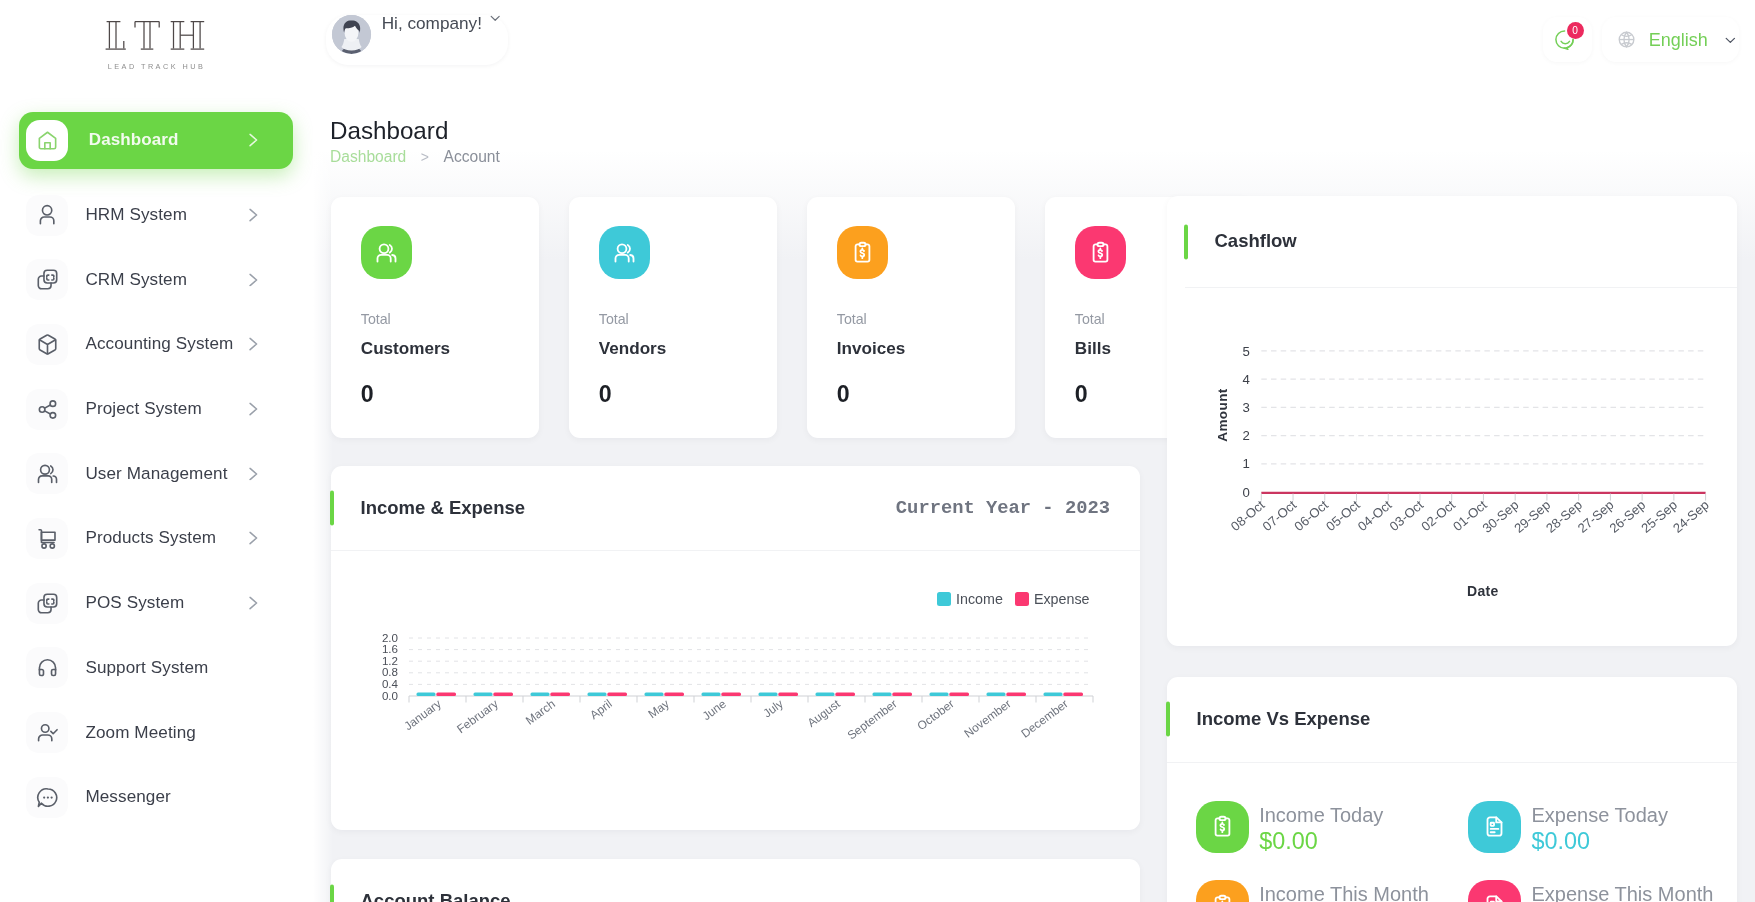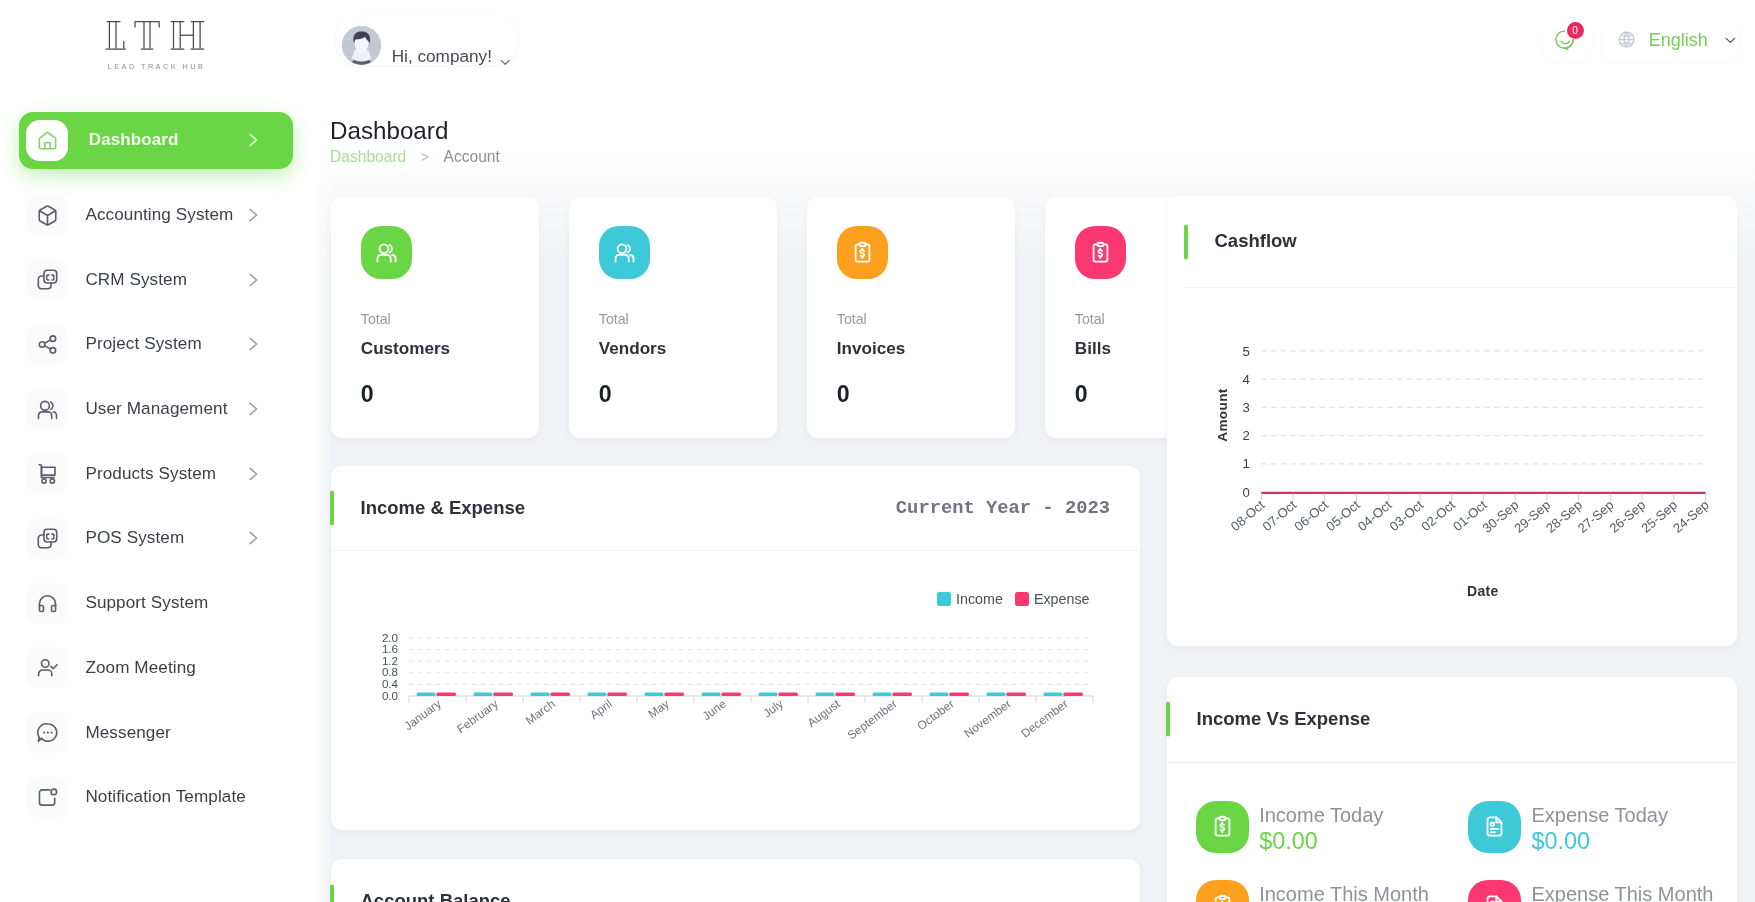--- a/index.html
+++ b/index.html
@@ -19,21 +19,21 @@
 .nav-icon{width:42px;height:41px;border-radius:13px;background:#fbfbfc;display:flex;align-items:center;justify-content:center;flex:0 0 42px;margin-left:7px;}
 .nav-item.active .nav-icon{background:#fff;border-radius:14px;}
 .nav-icon svg{width:23px;height:23px;display:block;}
 .nav-label{margin-left:17.4px;font-size:17.1px;color:#3b3f4a;letter-spacing:.1px;font-weight:400;white-space:nowrap;}
 .nav-item.active .nav-label{color:#f2fbee;font-weight:700;font-size:17px;margin-left:20.8px;}
 .nav-chev{position:absolute;right:35px;top:50%;transform:translateY(-50%);width:9px;height:13.5px;}
 .nav-item.active .nav-chev{right:35.5px;}
 
 
 .header{position:absolute;left:313px;top:0;width:1442px;height:86px;}
-.user-pill{position:absolute;left:23px;top:14.7px;height:50.4px;width:182px;display:flex;align-items:flex-end;background:#fff;border-radius:22px;padding:0 0 0 6px;box-shadow:0 1px 4px rgba(16,24,40,.05);}
+.user-pill{position:absolute;left:13px;top:14.7px;height:50.4px;width:182px;display:flex;align-items:flex-start;background:#fff;border-radius:22px;padding:0 0 0 6px;box-shadow:0 1px 4px rgba(16,24,40,.05);}
 .avatar{width:39px;height:39px;border-radius:50%;overflow:hidden;flex:0 0 39px;background:#c7cbd6;}
 .user-greet{margin-left:10.7px;font-size:17.2px;color:#464b55;white-space:nowrap;line-height:1;}
 .user-caret{margin-left:8.5px;width:10.4px;height:6.2px;}
 .hdr-right{position:absolute;left:1229.8px;top:17.2px;display:flex;align-items:center;gap:9.2px;}
 .msg-btn{position:relative;width:49.7px;height:44.9px;border-radius:14px;background:#fff;display:flex;align-items:center;justify-content:center;box-shadow:0 1px 4px rgba(16,24,40,.035);}
 .msg-badge{position:absolute;top:4.8px;right:8.9px;width:16.8px;height:16.8px;border-radius:9px;background:#ec2a5e;color:#fff;font-size:10.2px;font-weight:400;display:flex;align-items:center;justify-content:center;}
 .lang-btn{width:137px;height:44.9px;border-radius:14px;background:#fff;display:flex;align-items:center;padding:0 0 0 15.3px;gap:12.6px;box-shadow:0 1px 4px rgba(16,24,40,.035);}
 .lang-text{font-size:18px;color:#74cf57;line-height:1;}
 .lang-caret{width:10.7px;height:6px;margin-left:5px;}
 
@@ -126,40 +126,54 @@
           <span class="nav-label">Dashboard</span>
           <span class="nav-chev" style="color: rgb(230, 249, 222);">
             <svg viewBox="0 0 9 13.5" fill="none" stroke="currentColor" stroke-width="1.5" stroke-linecap="round" stroke-linejoin="round">
               <path d="M1.1 1.1 7.6 6.75 1.1 12.4"></path>
             </svg>
           </span>
         </div>
         <div class="nav-item">
           <span class="nav-icon">
             <svg class="" viewBox="0 0 24 24" fill="none" stroke="currentColor" stroke-width="1.7" stroke-linecap="round" stroke-linejoin="round" style="color: rgb(90, 95, 105);">
-              <path d="M20.6 16.3V7.7a1.7 1.7 0 0 0-.87-1.5l-6.9-3.9a1.7 1.7 0 0 0-1.66 0l-6.9 3.9a1.7 1.7 0 0 0-.87 1.5v8.6a1.7 1.7 0 0 0 .87 1.5l6.9 3.9a1.7 1.7 0 0 0 1.66 0l6.9-3.9a1.7 1.7 0 0 0 .87-1.5z"></path>
-              <path d="M3.6 7.1 12 12l8.4-4.9M12 21.7V12"></path>
-            </svg>
-          </span>
-          <span class="nav-label">Accounting System</span>
+              <circle cx="11.6" cy="6.6" r="4.85"></circle>
+              <path d="M4.6 20.6v-3.1a3.9 3.9 0 0 1 3.9-3.9h6.2a3.9 3.9 0 0 1 3.9 3.9v3.1"></path>
+            </svg>
+          </span>
+          <span class="nav-label">HRM System</span>
           <span class="nav-chev" style="color: rgb(154, 160, 170);">
             <svg viewBox="0 0 9 13.5" fill="none" stroke="currentColor" stroke-width="1.5" stroke-linecap="round" stroke-linejoin="round">
               <path d="M1.1 1.1 7.6 6.75 1.1 12.4"></path>
             </svg>
           </span>
         </div>
         <div class="nav-item">
           <span class="nav-icon">
             <svg class="" viewBox="0 0 24 24" fill="none" stroke="currentColor" stroke-width="1.7" stroke-linecap="round" stroke-linejoin="round" style="color: rgb(90, 95, 105);">
               <rect x="8.3" y="2.4" width="13.3" height="13.3" rx="3.4"></rect>
               <path d="M15.7 15.7v2.6a3.4 3.4 0 0 1-3.4 3.4H5.8a3.4 3.4 0 0 1-3.4-3.4v-6.5a3.4 3.4 0 0 1 3.4-3.4h2.5"></path>
               <path d="M13.4 7.4h-1.1a1 1 0 0 0-1 1v1.1M16.5 7.4h1.1a1 1 0 0 1 1 1v1.1M13.4 12.5h-1.1a1 1 0 0 1-1-1v-1.1M16.5 12.5h1.1a1 1 0 0 0 1-1v-1.1"></path>
             </svg>
           </span>
           <span class="nav-label">CRM System</span>
+          <span class="nav-chev" style="color: rgb(154, 160, 170);">
+            <svg viewBox="0 0 9 13.5" fill="none" stroke="currentColor" stroke-width="1.5" stroke-linecap="round" stroke-linejoin="round">
+              <path d="M1.1 1.1 7.6 6.75 1.1 12.4"></path>
+            </svg>
+          </span>
+        </div>
+        <div class="nav-item">
+          <span class="nav-icon">
+            <svg class="" viewBox="0 0 24 24" fill="none" stroke="currentColor" stroke-width="1.7" stroke-linecap="round" stroke-linejoin="round" style="color: rgb(90, 95, 105);">
+              <path d="M20.6 16.3V7.7a1.7 1.7 0 0 0-.87-1.5l-6.9-3.9a1.7 1.7 0 0 0-1.66 0l-6.9 3.9a1.7 1.7 0 0 0-.87 1.5v8.6a1.7 1.7 0 0 0 .87 1.5l6.9 3.9a1.7 1.7 0 0 0 1.66 0l6.9-3.9a1.7 1.7 0 0 0 .87-1.5z"></path>
+              <path d="M3.6 7.1 12 12l8.4-4.9M12 21.7V12"></path>
+            </svg>
+          </span>
+          <span class="nav-label">Accounting System</span>
           <span class="nav-chev" style="color: rgb(154, 160, 170);">
             <svg viewBox="0 0 9 13.5" fill="none" stroke="currentColor" stroke-width="1.5" stroke-linecap="round" stroke-linejoin="round">
               <path d="M1.1 1.1 7.6 6.75 1.1 12.4"></path>
             </svg>
           </span>
         </div>
         <div class="nav-item">
           <span class="nav-icon">
             <svg class="" viewBox="0 0 24 24" fill="none" stroke="currentColor" stroke-width="1.7" stroke-linecap="round" stroke-linejoin="round" style="color: rgb(90, 95, 105);">
               <circle cx="17.6" cy="5.9" r="2.9"></circle>
@@ -244,29 +258,20 @@
         <div class="nav-item">
           <span class="nav-icon">
             <svg class="" viewBox="0 0 24 24" fill="none" stroke="currentColor" stroke-width="1.7" stroke-linecap="round" stroke-linejoin="round" style="color: rgb(90, 95, 105);">
               <path d="M12.6 3.1a9 9 0 1 1-6.9 14.8l-3.2 3.3.9-4.3A9 9 0 0 1 12.6 3.1z"></path>
               <circle cx="8.5" cy="12.1" r="1.15" fill="currentColor" stroke="none"></circle>
               <circle cx="12.4" cy="12.1" r="1.15" fill="currentColor" stroke="none"></circle>
               <circle cx="16.3" cy="12.1" r="1.15" fill="currentColor" stroke="none"></circle>
             </svg>
           </span>
           <span class="nav-label">Messenger</span>
-        </div>
-        <div class="nav-item">
-          <span class="nav-icon">
-            <svg class="" viewBox="0 0 24 24" fill="none" stroke="currentColor" stroke-width="1.7" stroke-linecap="round" stroke-linejoin="round" style="color: rgb(90, 95, 105);">
-              <path d="M14.1 4.1H6.5A2.9 2.9 0 0 0 3.6 7v10.1A2.9 2.9 0 0 0 6.5 20h10.1a2.9 2.9 0 0 0 2.9-2.9v-4.3"></path>
-              <circle cx="18.6" cy="6.2" r="2.9"></circle>
-            </svg>
-          </span>
-          <span class="nav-label">Notification Template</span>
         </div>
       </nav>
   </aside>
 
   <header class="header">
     <div class="user-pill">
       <div class="avatar">
           <svg viewBox="0 0 40 40">
             <rect width="40" height="40" fill="#c3c8d4"></rect>
             <path d="M20 32c-5 0-8.6 2.4-9.9 5.2A20 20 0 0 0 20 40a20 20 0 0 0 9.9-2.8C28.6 34.4 25 32 20 32z" fill="#5b6070"></path>

